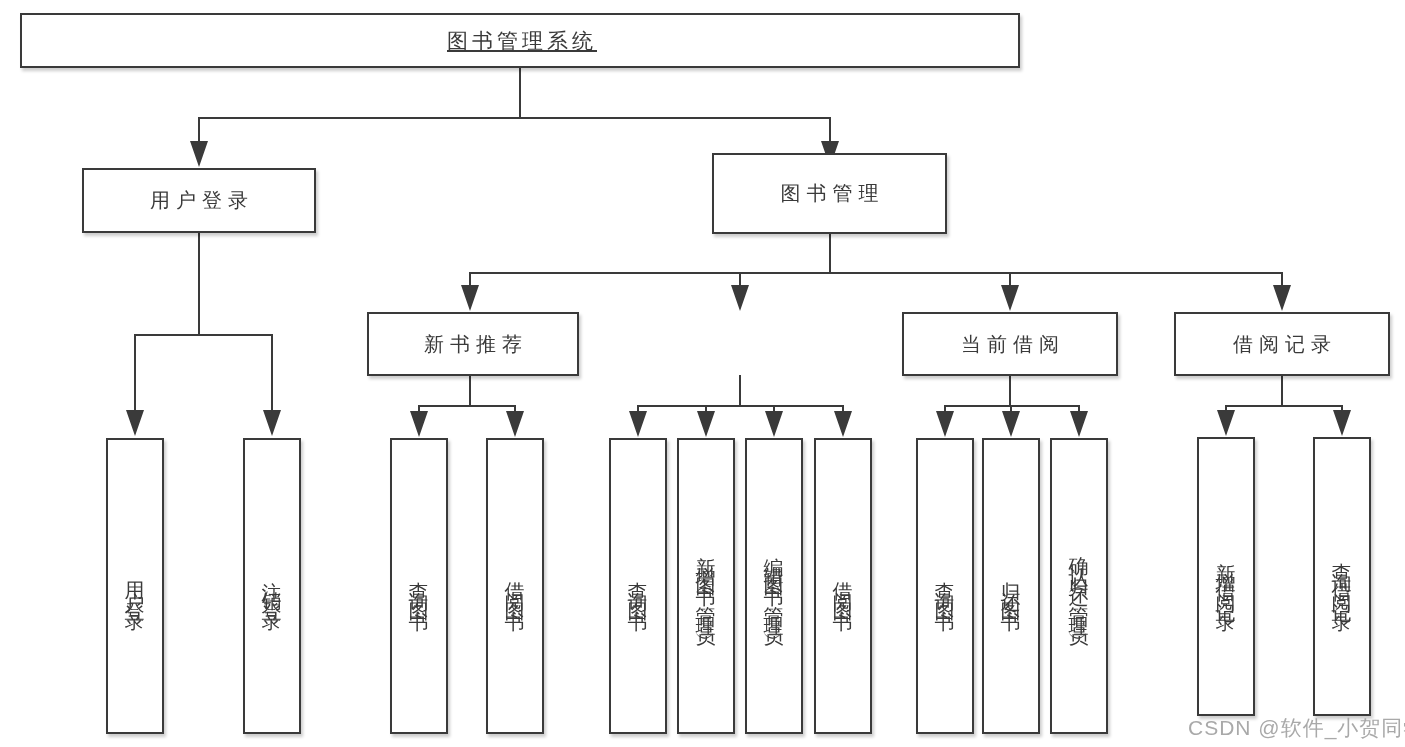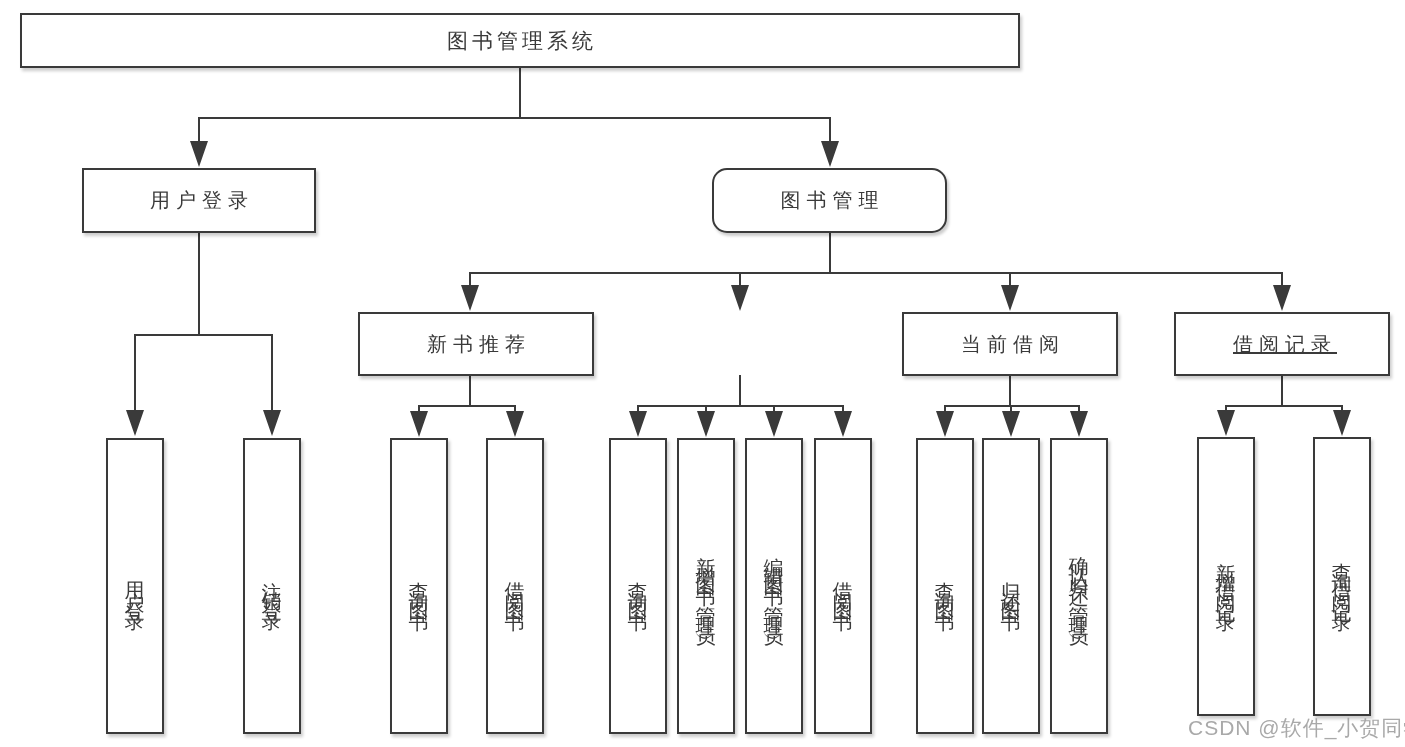--- a/index.html
+++ b/index.html
@@ -44,38 +44,38 @@
              M461 285 H479 L470 311 Z  M731 285 H749 L740 311 Z
              M1001 285 H1019 L1010 311 Z  M1273 285 H1291 L1282 311 Z
              M410 411 H428 L419 437 Z  M506 411 H524 L515 437 Z
              M629 411 H647 L638 437 Z  M697 411 H715 L706 437 Z
              M765 411 H783 L774 437 Z  M834 411 H852 L843 437 Z
              M936 411 H954 L945 437 Z  M1002 411 H1020 L1011 437 Z
              M1070 411 H1088 L1079 437 Z
              M1217 410 H1235 L1226 436 Z  M1333 410 H1351 L1342 436 Z"></path>
   </svg>
 
-  <div class="box" style="left:20px; top:13px; width:1000px; height:55px;">
+  <div class="box" style="left:20px; top:13px; width:1000px; height:55px;text-decoration:underline;">
     <span class="root-label">图书管理系统</span>
   </div>
 
   <div class="box" style="left:82px; top:168px; width:234px; height:65px;">
     <span class="h-label">用户登录</span>
   </div>
-  <div class="box" style="left:712px; top:168px; width:235px; height:65px;border-radius:15px;">
+  <div class="box" style="left:712px; top:153px; width:235px; height:81px;">
     <span class="h-label">图书管理</span>
   </div>
 
-  <div class="box" style="left:358px; top:312px; width:236px; height:64px;">
+  <div class="box" style="left:367px; top:312px; width:212px; height:64px;">
     <span class="h-label">新书推荐</span>
   </div>
   <div class="box" style="left:902px; top:312px; width:216px; height:64px;font-family:Liberation Serif, serif;">
     <span class="h-label">当前借阅</span>
   </div>
-  <div class="box" style="left:1174px; top:312px; width:216px; height:64px;text-decoration:underline;">
+  <div class="box" style="left:1174px; top:312px; width:216px; height:64px;">
     <span class="h-label">借阅记录</span>
   </div>
 
   <div class="box" style="left:106px; top:438px; width:58px; height:296px;">
     <span class="v-label">用户登录</span>
   </div>
   <div class="box" style="left:243px; top:438px; width:58px; height:296px;">
     <span class="v-label">注销登录</span>
   </div>
 

